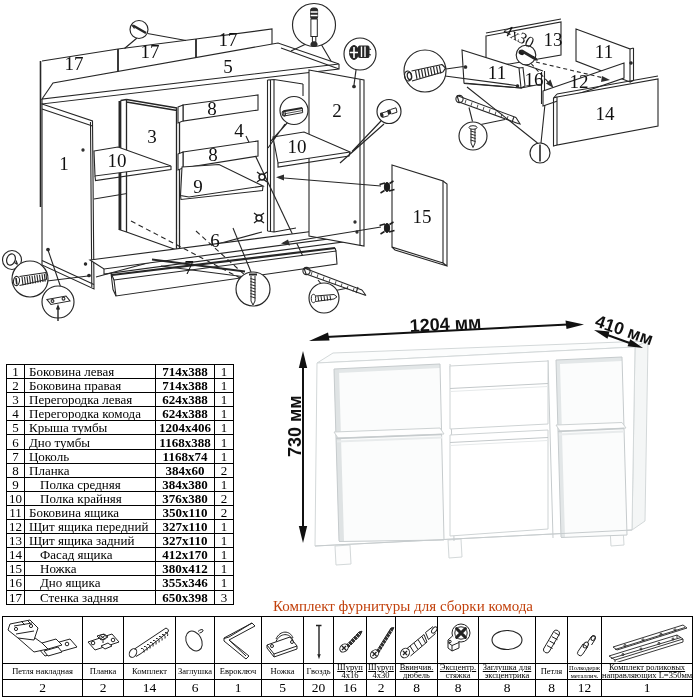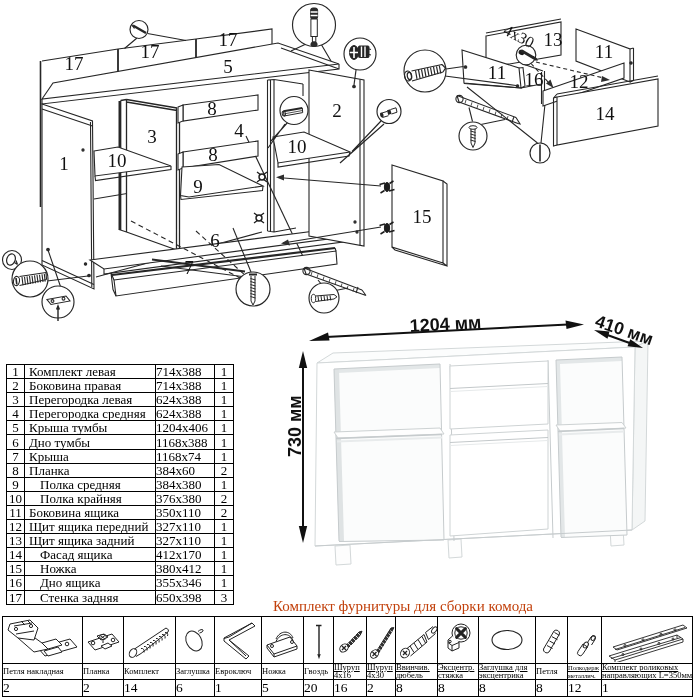--- a/index.html
+++ b/index.html
@@ -6,24 +6,24 @@
 .page{position:relative;width:694px;height:700px;background:#fff;overflow:hidden;font-family:"Liberation Serif",serif;}
 #main{position:absolute;left:0;top:0;}
 .hw svg{display:block;margin:0 auto;}
 table{border-collapse:collapse;table-layout:fixed;position:absolute;background:#fff;}
 td{border:1px solid #000;padding:0;overflow:hidden;white-space:nowrap;}
 .parts{left:6px;top:364px;width:227px;}
 .parts td{height:13.1px;font-size:13px;line-height:13px;vertical-align:middle;}
 .parts td.n{text-align:center;}
 .parts td.nm{padding-left:4px;}
 .parts td.nm.ind{padding-left:15px;}
-.parts td.sz{text-align:left;letter-spacing:0px;}
+.parts td.sz{text-align:center;letter-spacing:0px;font-weight:bold;}
 .title{position:absolute;left:273px;top:597px;width:320px;font-size:15px;line-height:18px;color:#c2410c;}
 .hw{left:2px;top:616px;width:690px;}
-.hw td{vertical-align:middle;}
+.hw td{text-align:center;vertical-align:middle;}
 .hw .ico td{height:46px;}
 .hw .nm td{height:15px;font-size:8.5px;line-height:8.5px;}
 .hw .nm td div{line-height:7.5px;text-decoration:underline;}
 .hw .qt td{height:15px;font-size:13.5px;}
 </style>
 </head>
 <body>
 <div class="page">
 <svg width="694" height="700" viewBox="0 0 694 700" id="main">
 
@@ -337,57 +337,57 @@
 <table class="parts">
 <colgroup>
         <col style="width:18px">
         <col style="width:131px">
         <col style="width:59px">
         <col style="width:19px">
       </colgroup>
 <tbody>
         <tr>
           <td class="n">1</td>
-          <td class="nm">Комплект левая</td>
+          <td class="nm">Боковина левая</td>
           <td class="sz">714х388</td>
           <td class="n">1</td>
         </tr>
 <tr>
           <td class="n">2</td>
           <td class="nm">Боковина правая</td>
           <td class="sz">714х388</td>
           <td class="n">1</td>
         </tr>
 <tr>
           <td class="n">3</td>
           <td class="nm">Перегородка левая</td>
           <td class="sz">624х388</td>
           <td class="n">1</td>
         </tr>
 <tr>
           <td class="n">4</td>
-          <td class="nm">Перегородка средняя</td>
+          <td class="nm">Перегородка комода</td>
           <td class="sz">624х388</td>
           <td class="n">1</td>
         </tr>
 <tr>
           <td class="n">5</td>
           <td class="nm">Крыша тумбы</td>
           <td class="sz">1204х406</td>
           <td class="n">1</td>
         </tr>
 <tr>
           <td class="n">6</td>
           <td class="nm">Дно тумбы</td>
           <td class="sz">1168х388</td>
           <td class="n">1</td>
         </tr>
 <tr>
           <td class="n">7</td>
-          <td class="nm">Крыша</td>
+          <td class="nm">Цоколь</td>
           <td class="sz">1168х74</td>
           <td class="n">1</td>
         </tr>
 <tr>
           <td class="n">8</td>
           <td class="nm">Планка</td>
           <td class="sz">384х60</td>
           <td class="n">2</td>
         </tr>
 <tr>

